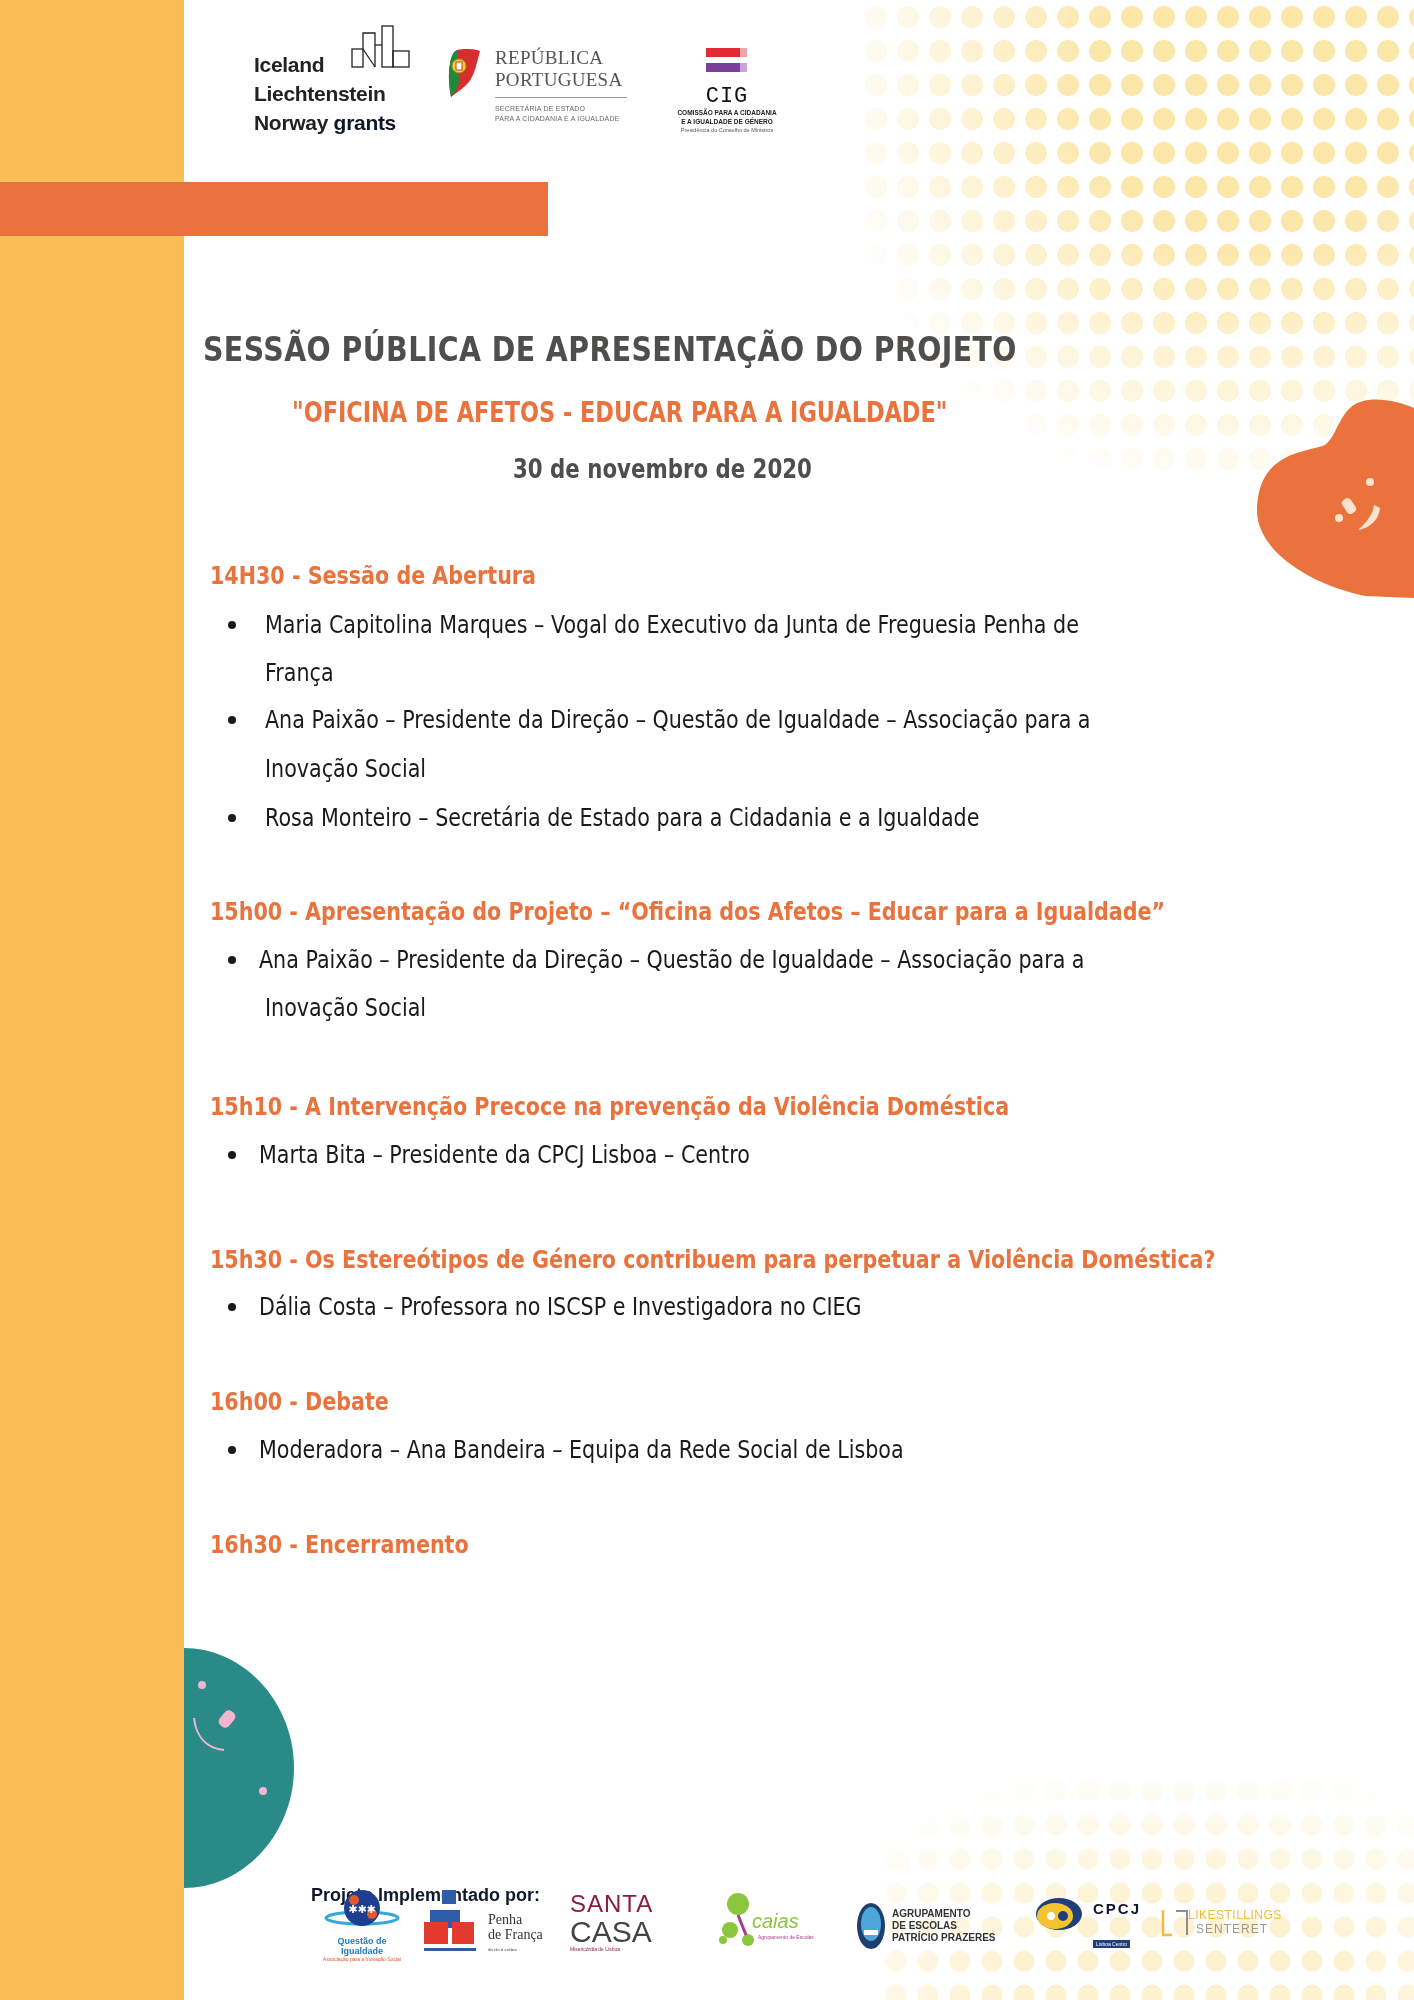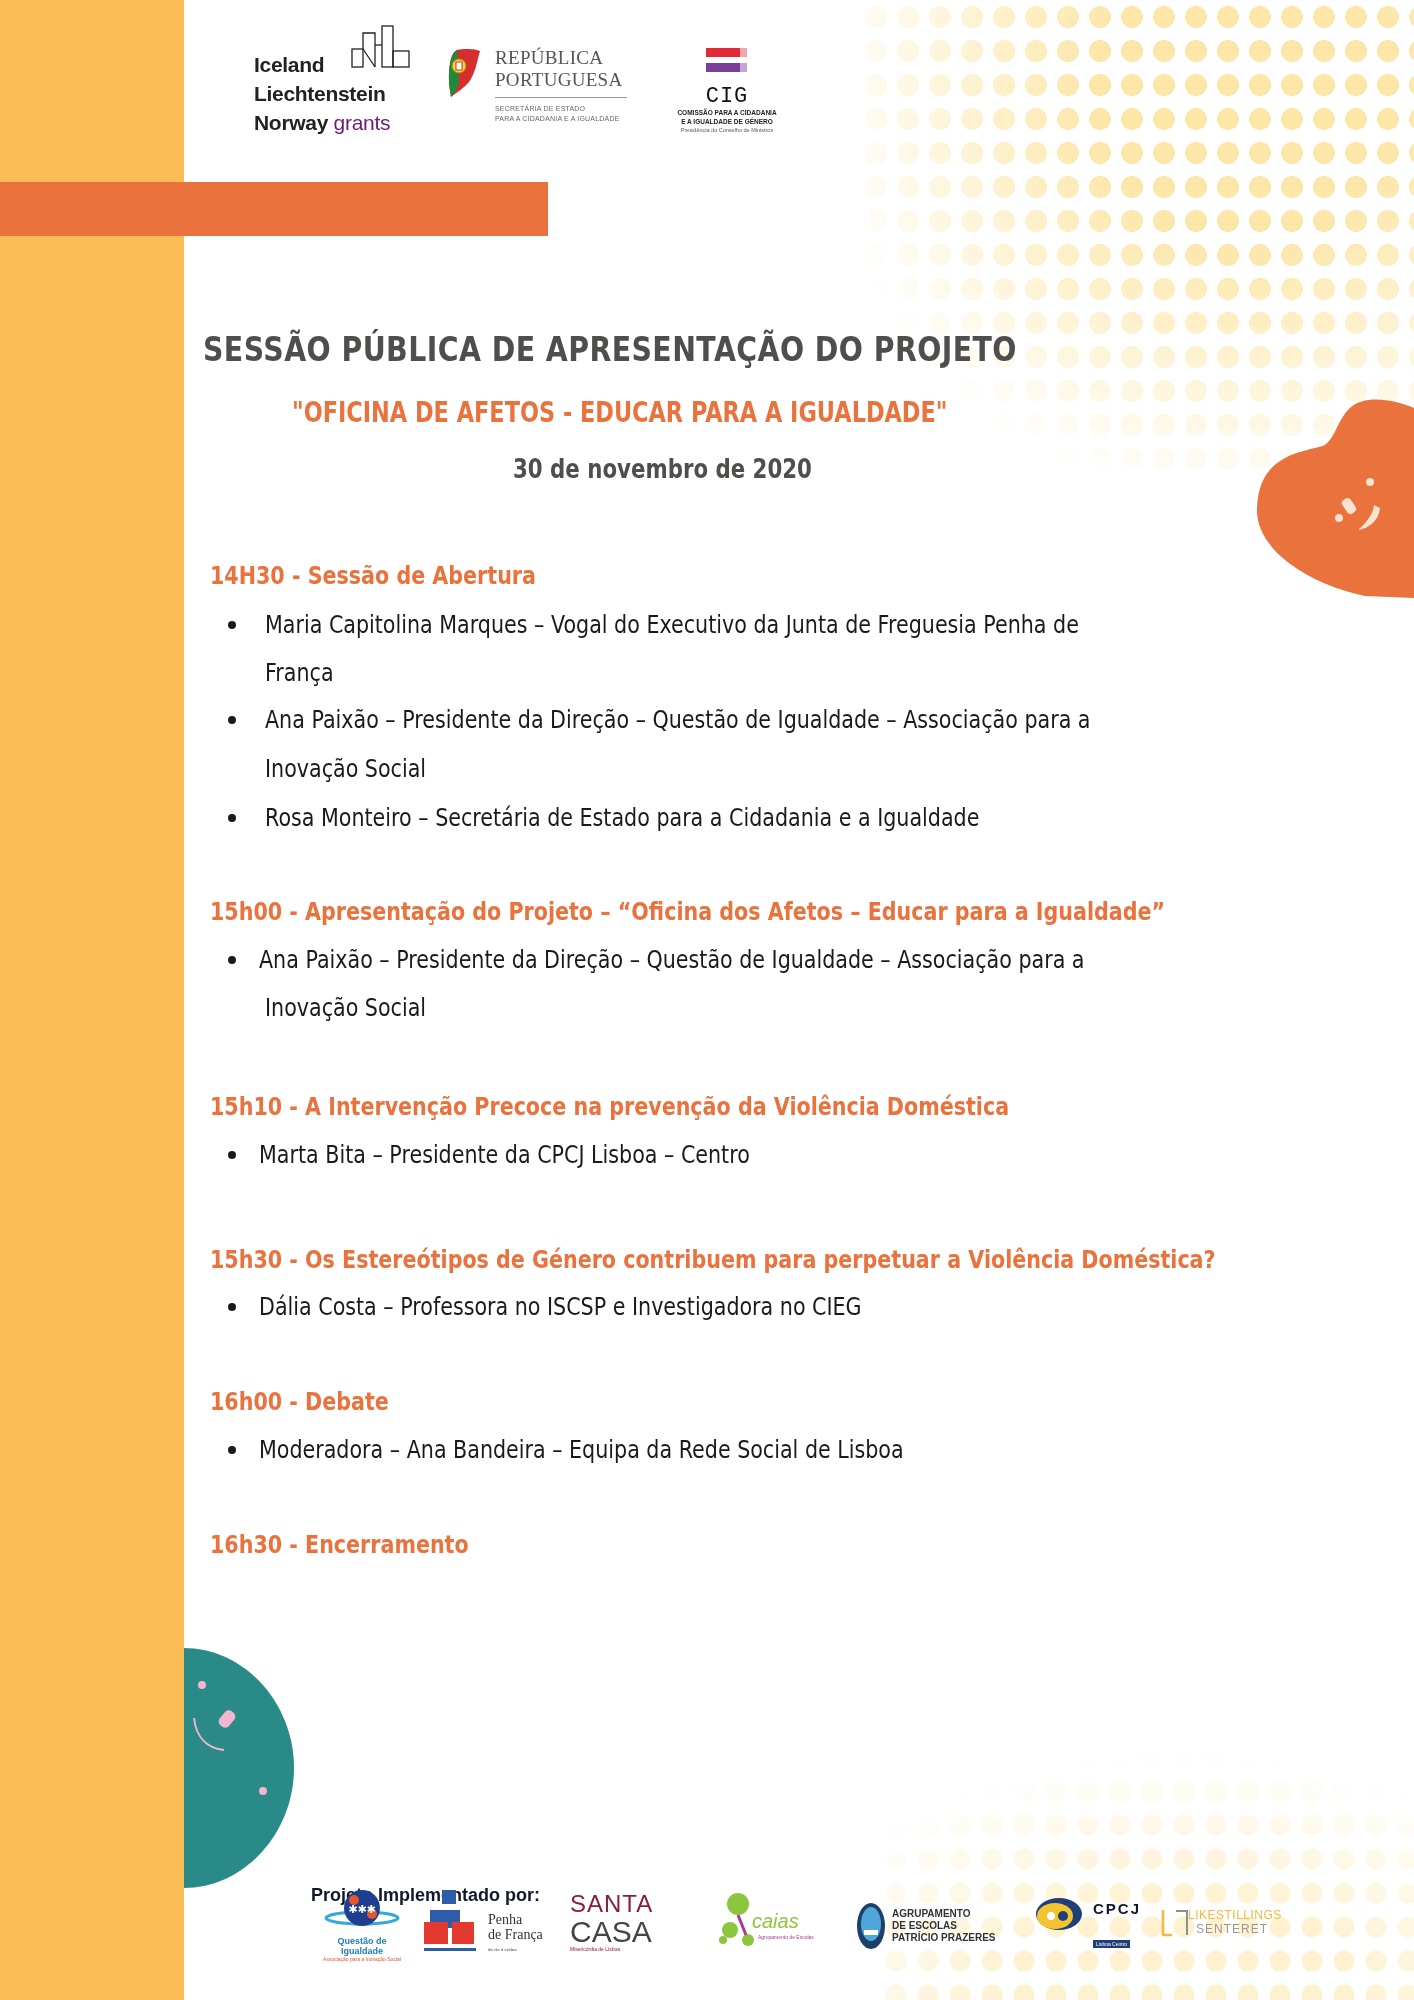--- a/index.html
+++ b/index.html
@@ -19,21 +19,21 @@
   }
   .dots-bottom { left:880px; top:1740px; width:534px; height:260px;
     background-image: radial-gradient(circle, #FEF1CF 44%, transparent 46%);
     background-size: 32px 34px;
     -webkit-mask-image: radial-gradient(ellipse 420px 260px at 300px 270px, #000 40%, transparent 100%);
     mask-image: radial-gradient(ellipse 420px 260px at 300px 270px, #000 40%, transparent 100%);
   }
 
   
   .eea { left:254px; top:50px; color:#222; font-family:"Liberation Sans", sans-serif; font-size:21px; line-height:29px; font-weight:bold; letter-spacing:-0.3px; }
-  .eea .light { font-weight:normal; color:#701a75; }
+  .eea .light { font-weight:bold; color:#0f172a; }
   .eea-icon { left:351px; top:25px; width:60px; height:50px; }
   .rp-flag { left:447px; top:48px; width:34px; height:50px; }
   .rp-text { left:495px; top:47px; font-family:"Liberation Serif", serif; color:#555; font-size:19px; line-height:22px; letter-spacing:0.3px; }
   .rp-rule { left:495px; top:97px; width:132px; height:1px; background:#999; }
   .rp-sub { left:495px; top:104px; font-family:"Liberation Sans", sans-serif; color:#666; font-size:7px; line-height:10px; letter-spacing:0.2px; }
   .cig-bar1 { left:706px; top:48px; width:34px; height:9px; background:#E12A36; }
   .cig-bar1b { left:740px; top:48px; width:7px; height:9px; background:#F3A5AD; }
   .cig-bar2 { left:706px; top:63px; width:34px; height:9px; background:#7B3F99; }
   .cig-bar2b { left:740px; top:63px; width:7px; height:9px; background:#C9A2DB; }
   .cig-title { left:690px; top:84px; width:74px; text-align:center; font-family:Liberation Mono, monospace; font-size:22px; color:#111; letter-spacing:1px; }

